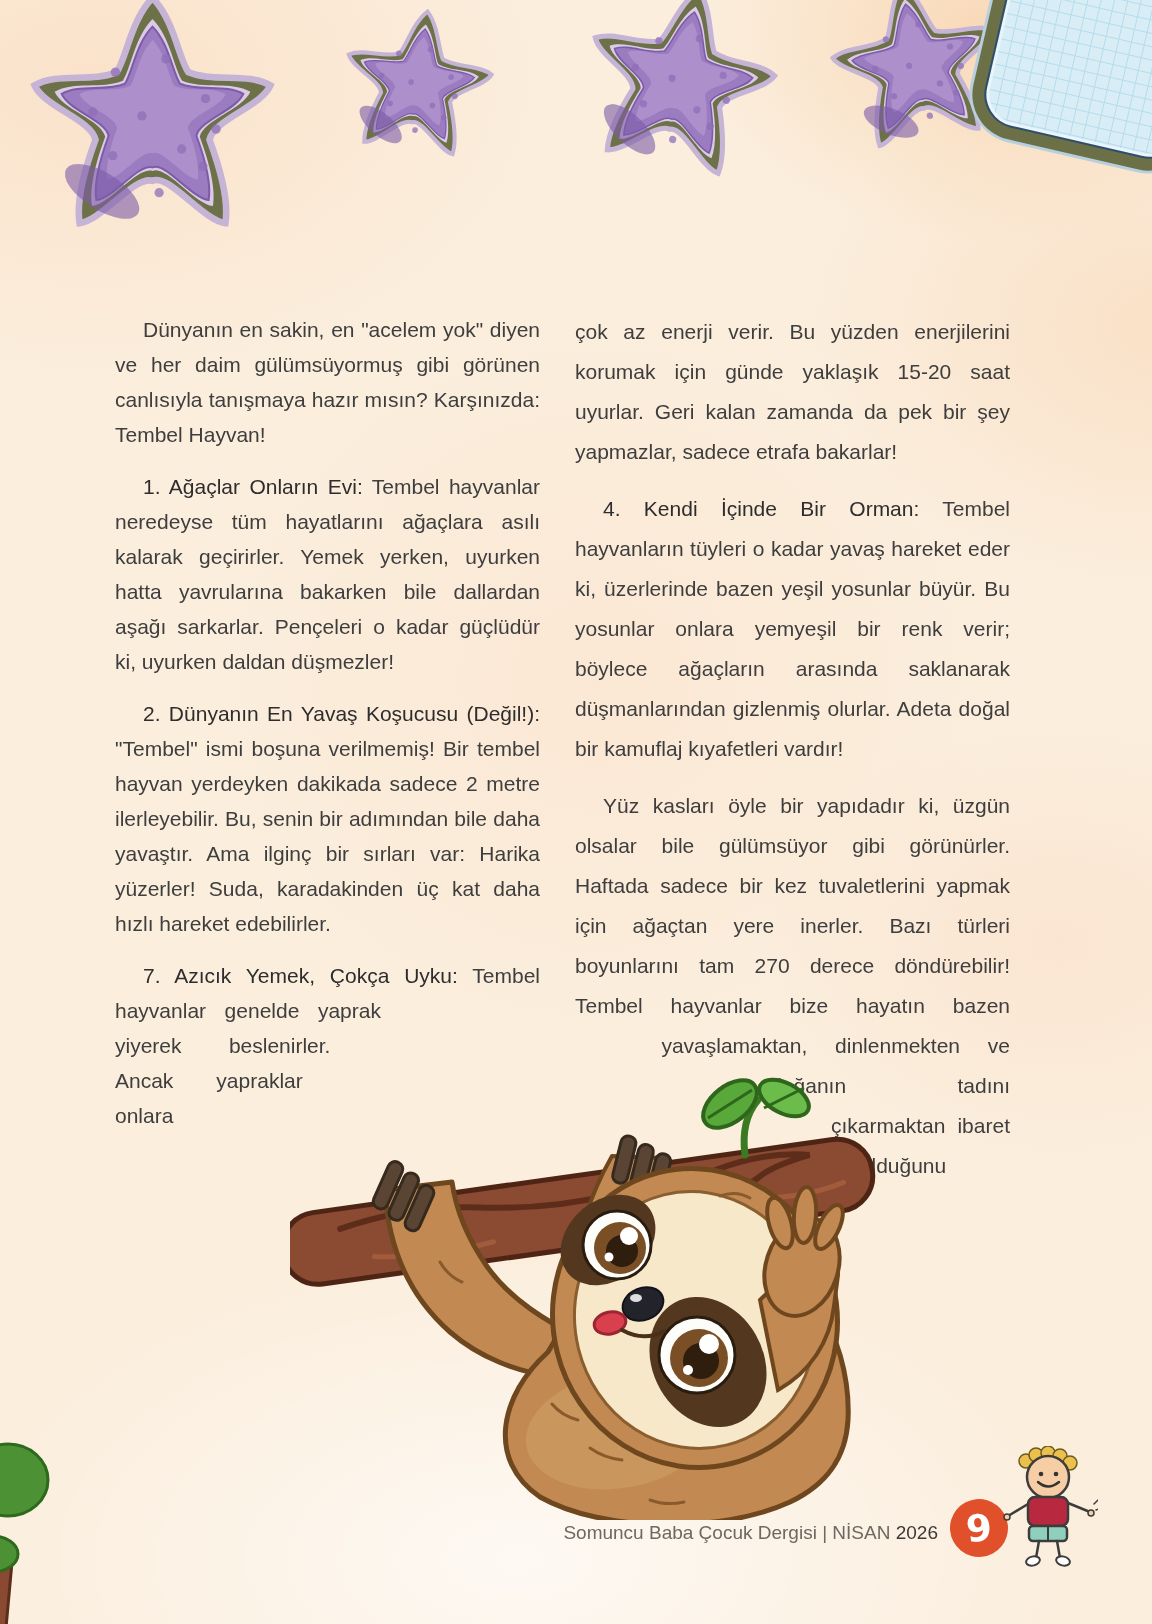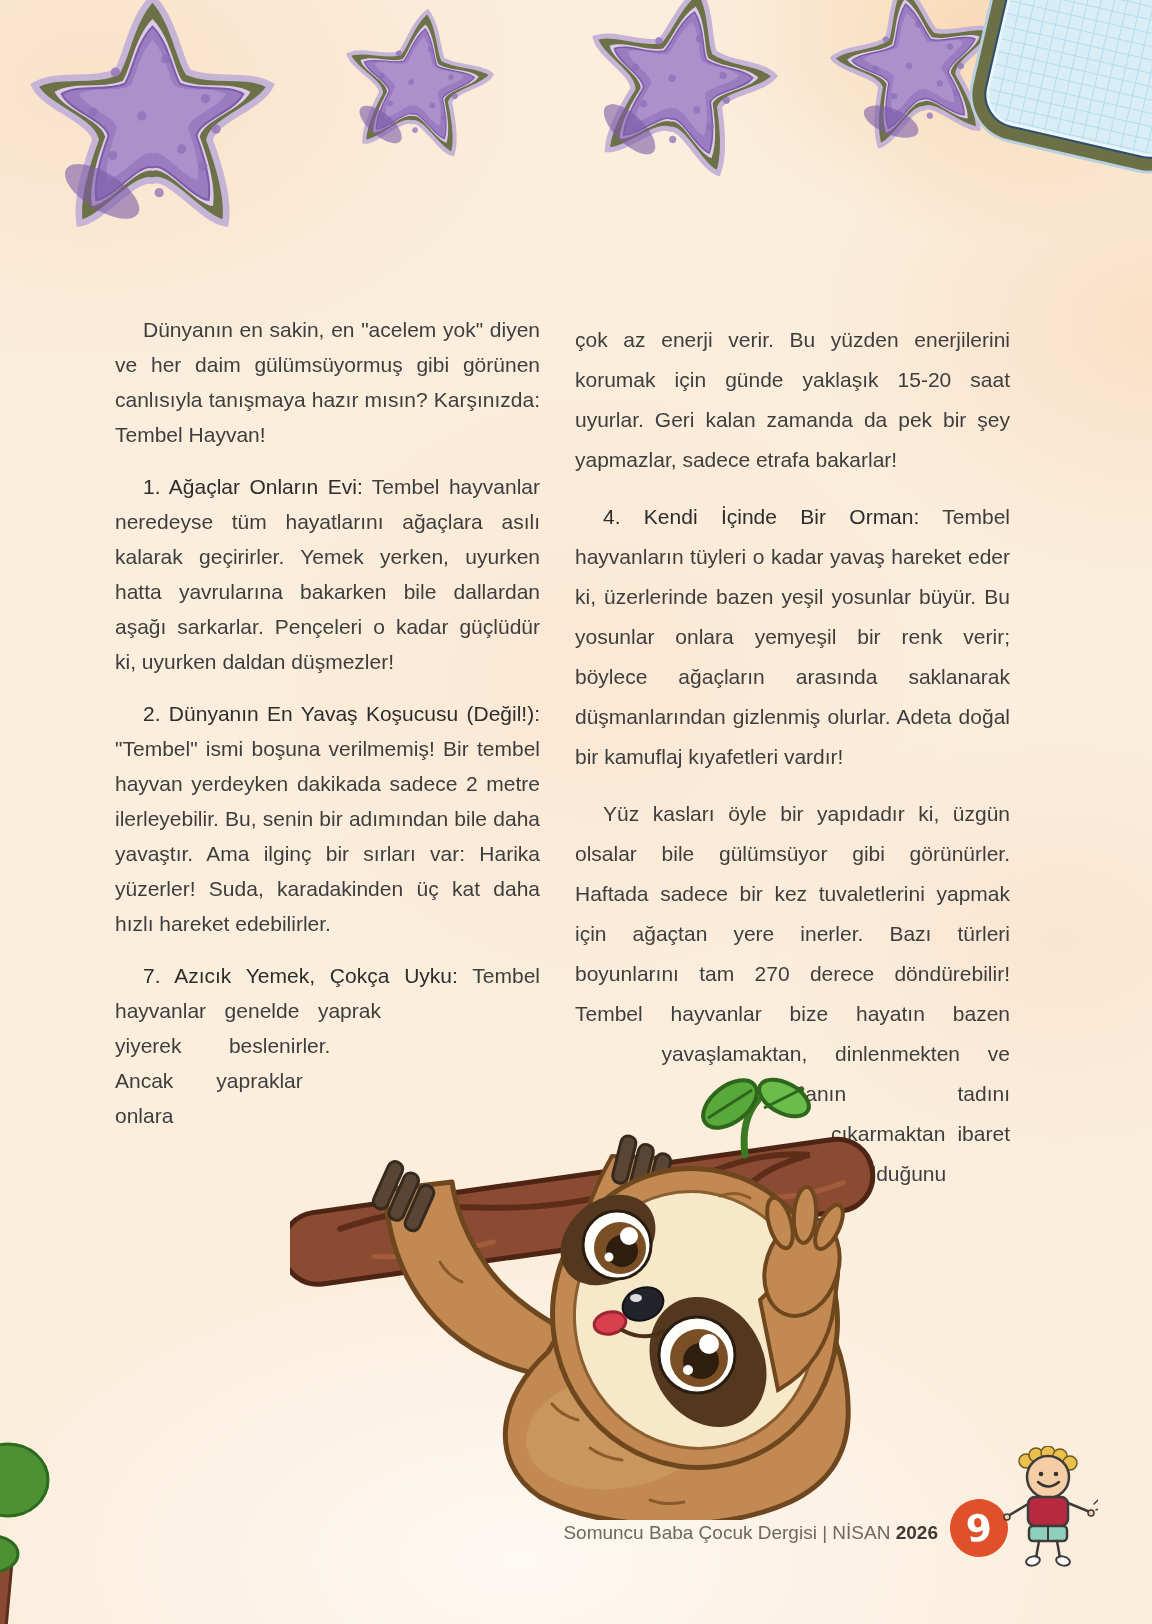--- a/index.html
+++ b/index.html
@@ -19,21 +19,21 @@
   
   .cols {
     position:absolute; left:115px; top:312px; width:895px;
     display:flex; gap:35px; color:#3e3e3e;
   }
   .col { text-align:justify; }
   .col-left  { width:425px; font-size:21px; line-height:35px; }
   .col-right { width:435px; font-size:21px; line-height:40px; }
   .para { margin:0 0 17px 0; text-indent:28px; }
   .para:last-child { margin-bottom:0; }
-  .noindent { text-indent:0;margin-top:8px; }
+  .noindent { text-indent:0; }
   .b { font-weight:normal; color:#2d2d2d; }
 
   .wrap-r {
     float:right; width:240px; height:145px;
     shape-outside: polygon(100% 26%, 42% 40%, 30% 52%, 19% 64%, 10% 76%, 4% 88%, 0% 100%, 100% 100%);
   }
   .wrap-l {
     float:left; width:320px; height:400px;
     shape-outside: polygon(0% 60%, 27% 60%, 27% 70%, 61% 70%, 61% 80%, 80% 80%, 80% 90%, 89% 90%, 89% 100%, 0% 100%);
   }
@@ -60,21 +60,21 @@
       linear-gradient(90deg, #b5dcec 1px, transparent 1px);
     background-size:13px 13px; background-color:#d9edf6;
     box-shadow: inset 0 0 0 3px #eaf6fb;
   }
 
   
   .footer-line {
     position:absolute; top:1522px; right:214px; font-size:19px; color:#6f6861;
     white-space:nowrap;
   }
-  .footer-line .year { font-weight:bold; color:#3f3a35; }
+  .footer-line .year { font-weight:normal; color:#3f3a35; }
   .page-badge {
     position:absolute; left:950px; top:1499px; width:58px; height:58px; border-radius:50%;
     background:#e0512b; display:flex; align-items:center; justify-content:center;
     transform:rotate(-6deg);
   }
   .page-badge span {
     color:#ffffff; font-weight:bold; font-size:37px; line-height:1;
     font-family:"DejaVu Sans", sans-serif;
   }
 </style>

